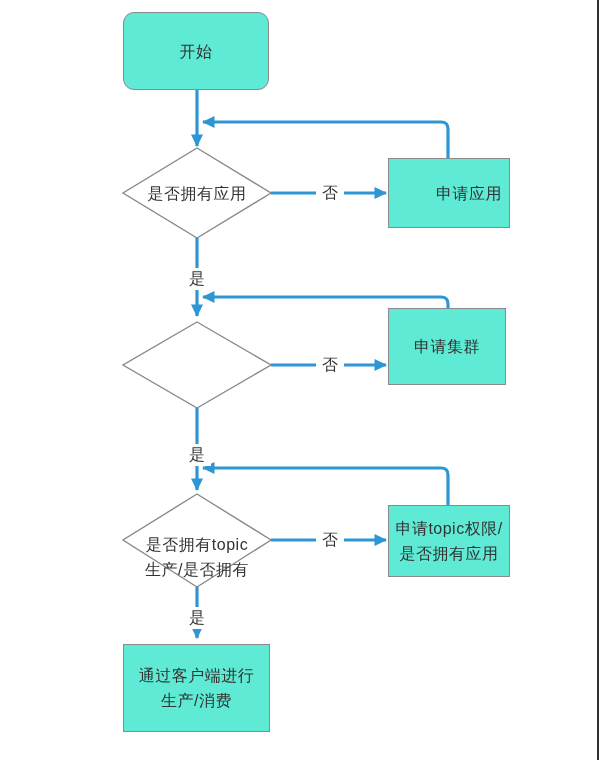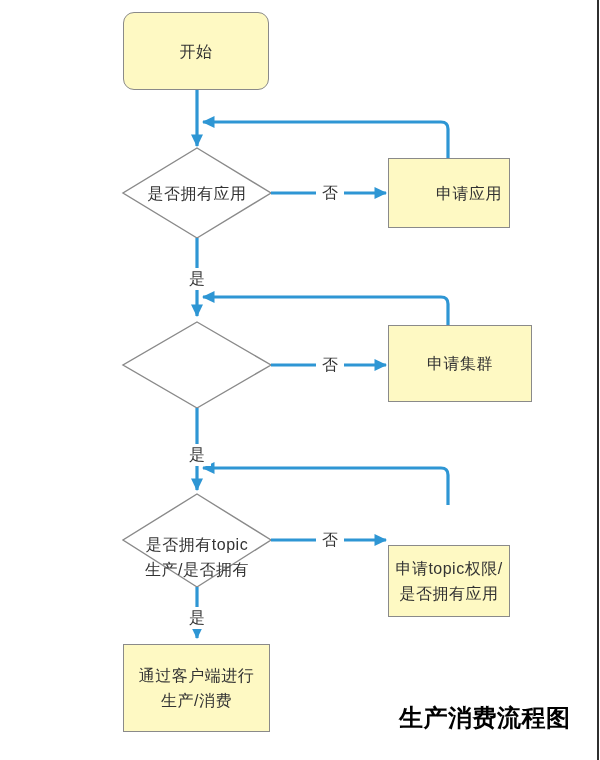--- a/index.html
+++ b/index.html
@@ -35,30 +35,30 @@
     position:absolute;
     display:flex;
     flex-direction:column;
     align-items:center;
     justify-content:center;
     text-align:center;
     color:var(--color-text);
     font-size:16px;
     line-height:25px;
     letter-spacing:0.5px;
-    background:#fef9c3;
+    background:#5eead4;
     border:1.4px solid var(--color-node_border);
   }
   .node.start-node{
     left:123px;top:12px;width:146px;height:78px;
     border-radius:11px;
   }
   .node.action-1{left:388px;top:158px;width:122px;height:70px;padding-left:40px;}
-  .node.action-2{left:388px;top:325px;width:144px;height:77px;}
-  .node.action-3{left:388px;top:505px;width:122px;height:72px;margin-top:40px;}
+  .node.action-2{left:388px;top:308px;width:118px;height:77px;}
+  .node.action-3{left:388px;top:505px;width:122px;height:72px;}
   .node.end-node{left:123px;top:644px;width:147px;height:88px;}
   .diamond-label{
     position:absolute;
     display:flex;
     flex-direction:column;
     align-items:center;
     justify-content:center;
     text-align:right;
     color:var(--color-text);
     font-size:16px;
@@ -162,17 +162,16 @@
     <span>生产/消费</span>
   </div>
 
   <div class="edge-label no-1">否</div>
   <div class="edge-label no-2">否</div>
   <div class="edge-label no-3">否</div>
   <div class="edge-label yes-1">是</div>
   <div class="edge-label yes-2">是</div>
   <div class="edge-label yes-3">是</div>
 
-  <div class="diagram-title">生产消费流程图</div>
 
   <div class="right-edge-line"></div>
 
 </div>
 
 </body></html>

